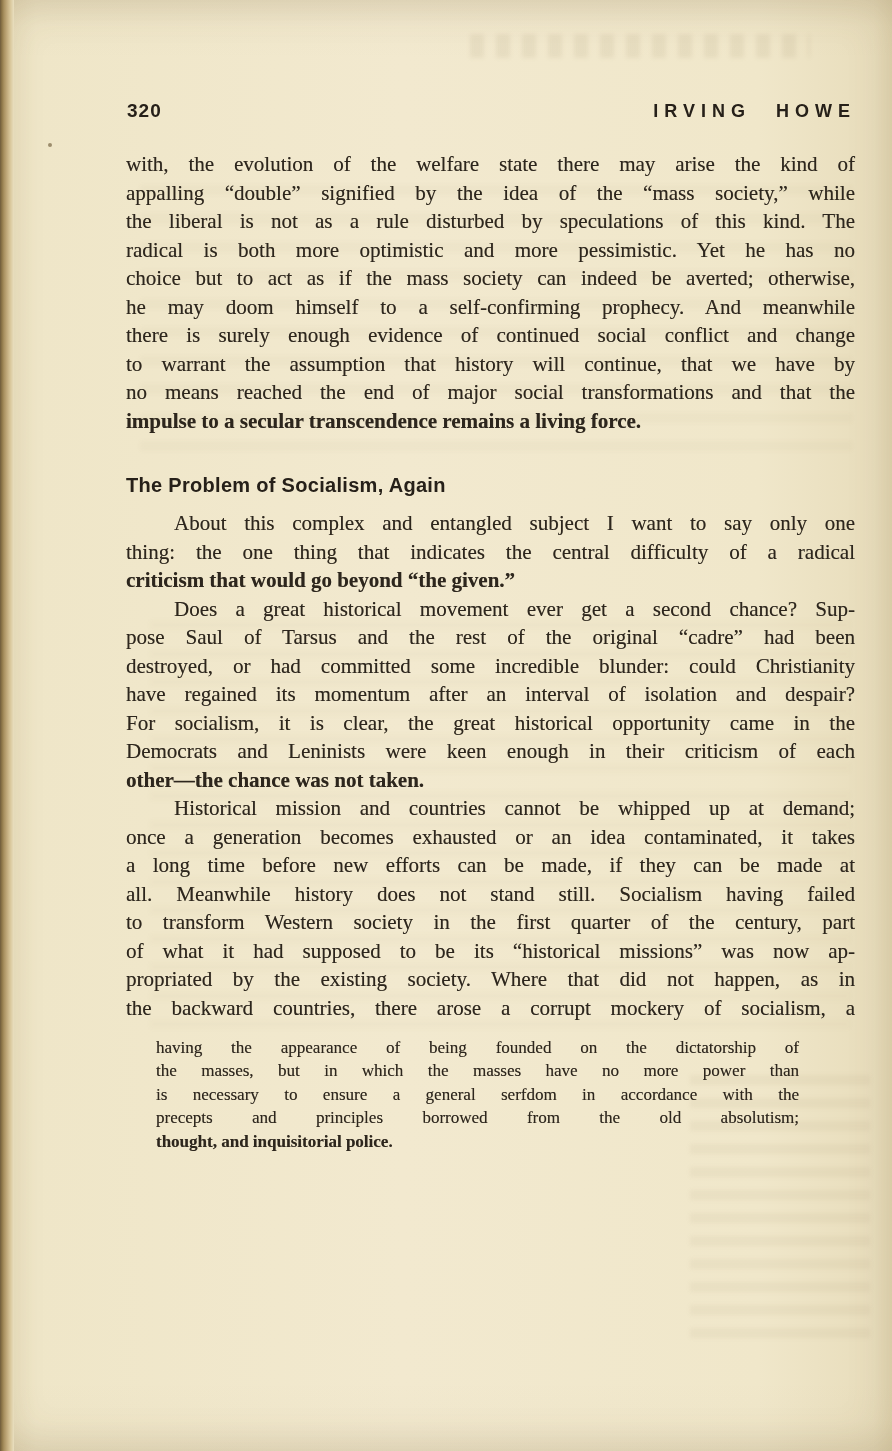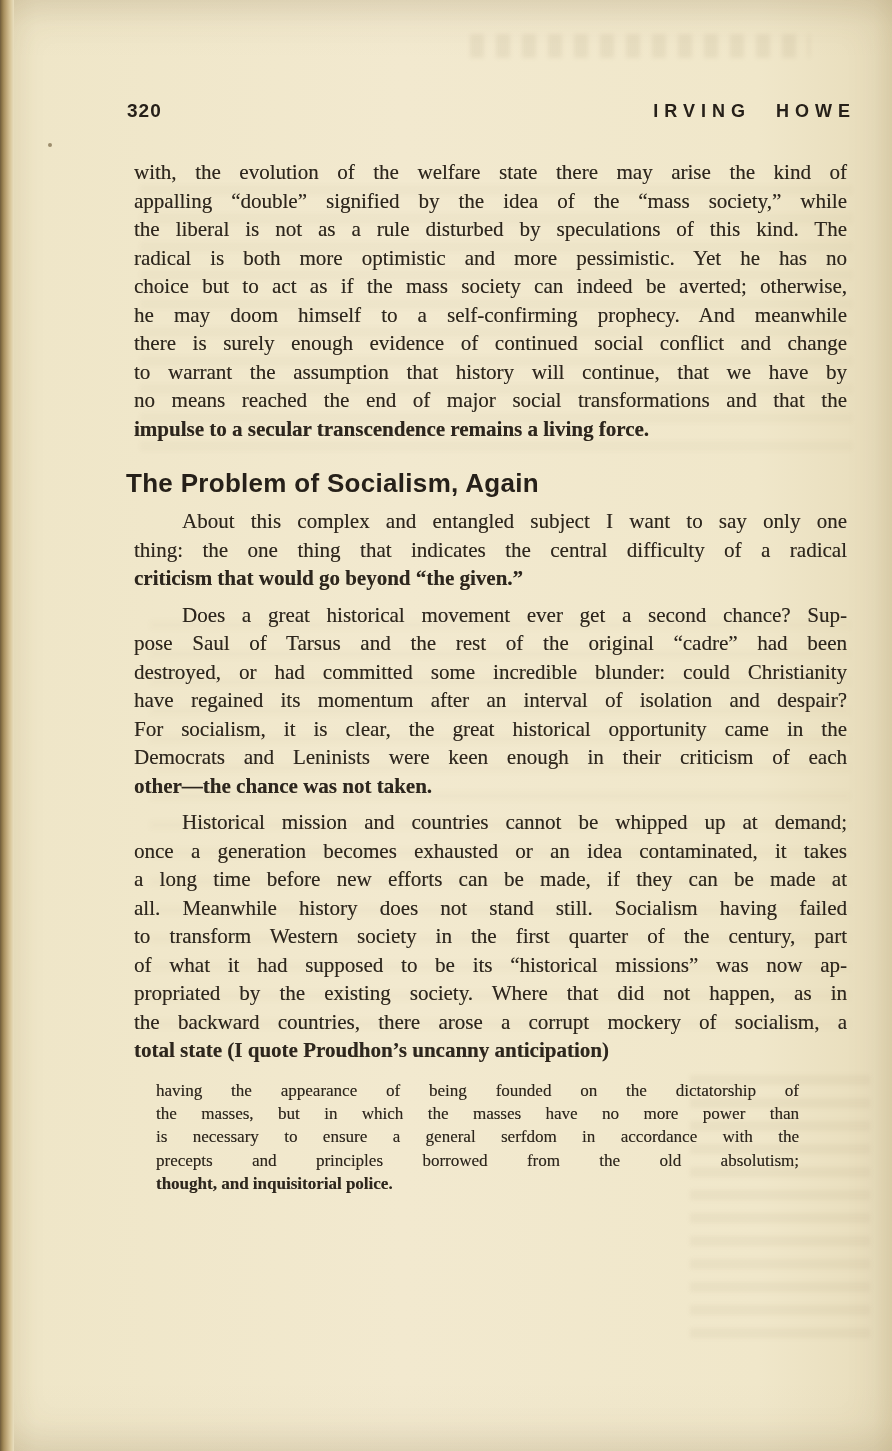--- a/index.html
+++ b/index.html
@@ -93,43 +93,43 @@
   }
   .text-block {
     position: absolute;
     top: 150px; left: 126px;
     width: 729px;
     color: #2d261d;
   }
   .para {
     font-size: 21px;
     line-height: 28.5px;
-    margin: 8px;
+    margin: 0;
     text-shadow: 0.2px 0.3px 0.5px rgba(45, 38, 29, 0.45);
   }
   .line {
     text-align: justify;
     text-align-last: justify;
     white-space: normal;
   }
   .line.ragged {
     text-align-last: left;
     font-weight: bold;
   }
   .para.indent .line:first-child {
     text-indent: 48px;
   }
   .heading {
     font-family: "Liberation Sans", sans-serif;
     font-weight: bold;
-    font-size: 26px;
+    font-size: 20px;
     line-height: 28px;
     letter-spacing: 0.3px;
     color: #262019;
-    margin: 26px 0 10px 0;
+    margin: 36px 0 10px 0;
   }
   .quote {
     font-size: 17px;
     line-height: 23.4px;
     margin: 14px 56px 22px 30px;
     text-shadow: 0.2px 0.3px 0.5px rgba(45, 38, 29, 0.45);
   }
 </style>
 </head>
 <body>
@@ -178,21 +178,20 @@
       </div>
     <div class="para indent">
         <div class="line">Historical mission and countries cannot be whipped up at demand;</div>
         <div class="line">once a generation becomes exhausted or an idea contaminated, it takes</div>
         <div class="line">a long time before new efforts can be made, if they can be made at</div>
         <div class="line">all. Meanwhile history does not stand still. Socialism having failed</div>
         <div class="line">to transform Western society in the first quarter of the century, part</div>
         <div class="line">of what it had supposed to be its “historical missions” was now ap-</div>
         <div class="line">propriated by the existing society. Where that did not happen, as in</div>
         <div class="line">the backward countries, there arose a corrupt mockery of socialism, a</div>
-        <div class="line ragged">total state (I quote Proudhon’s uncanny anticipation)</div>
       </div>
     <blockquote class="para quote">
         <div class="line">having the appearance of being founded on the dictatorship of</div>
         <div class="line">the masses, but in which the masses have no more power than</div>
         <div class="line">is necessary to ensure a general serfdom in accordance with the</div>
         <div class="line">precepts and principles borrowed from the old absolutism;</div>
         <div class="line ragged">thought, and inquisitorial police.</div>
       </blockquote>
   </div>
 </div>

